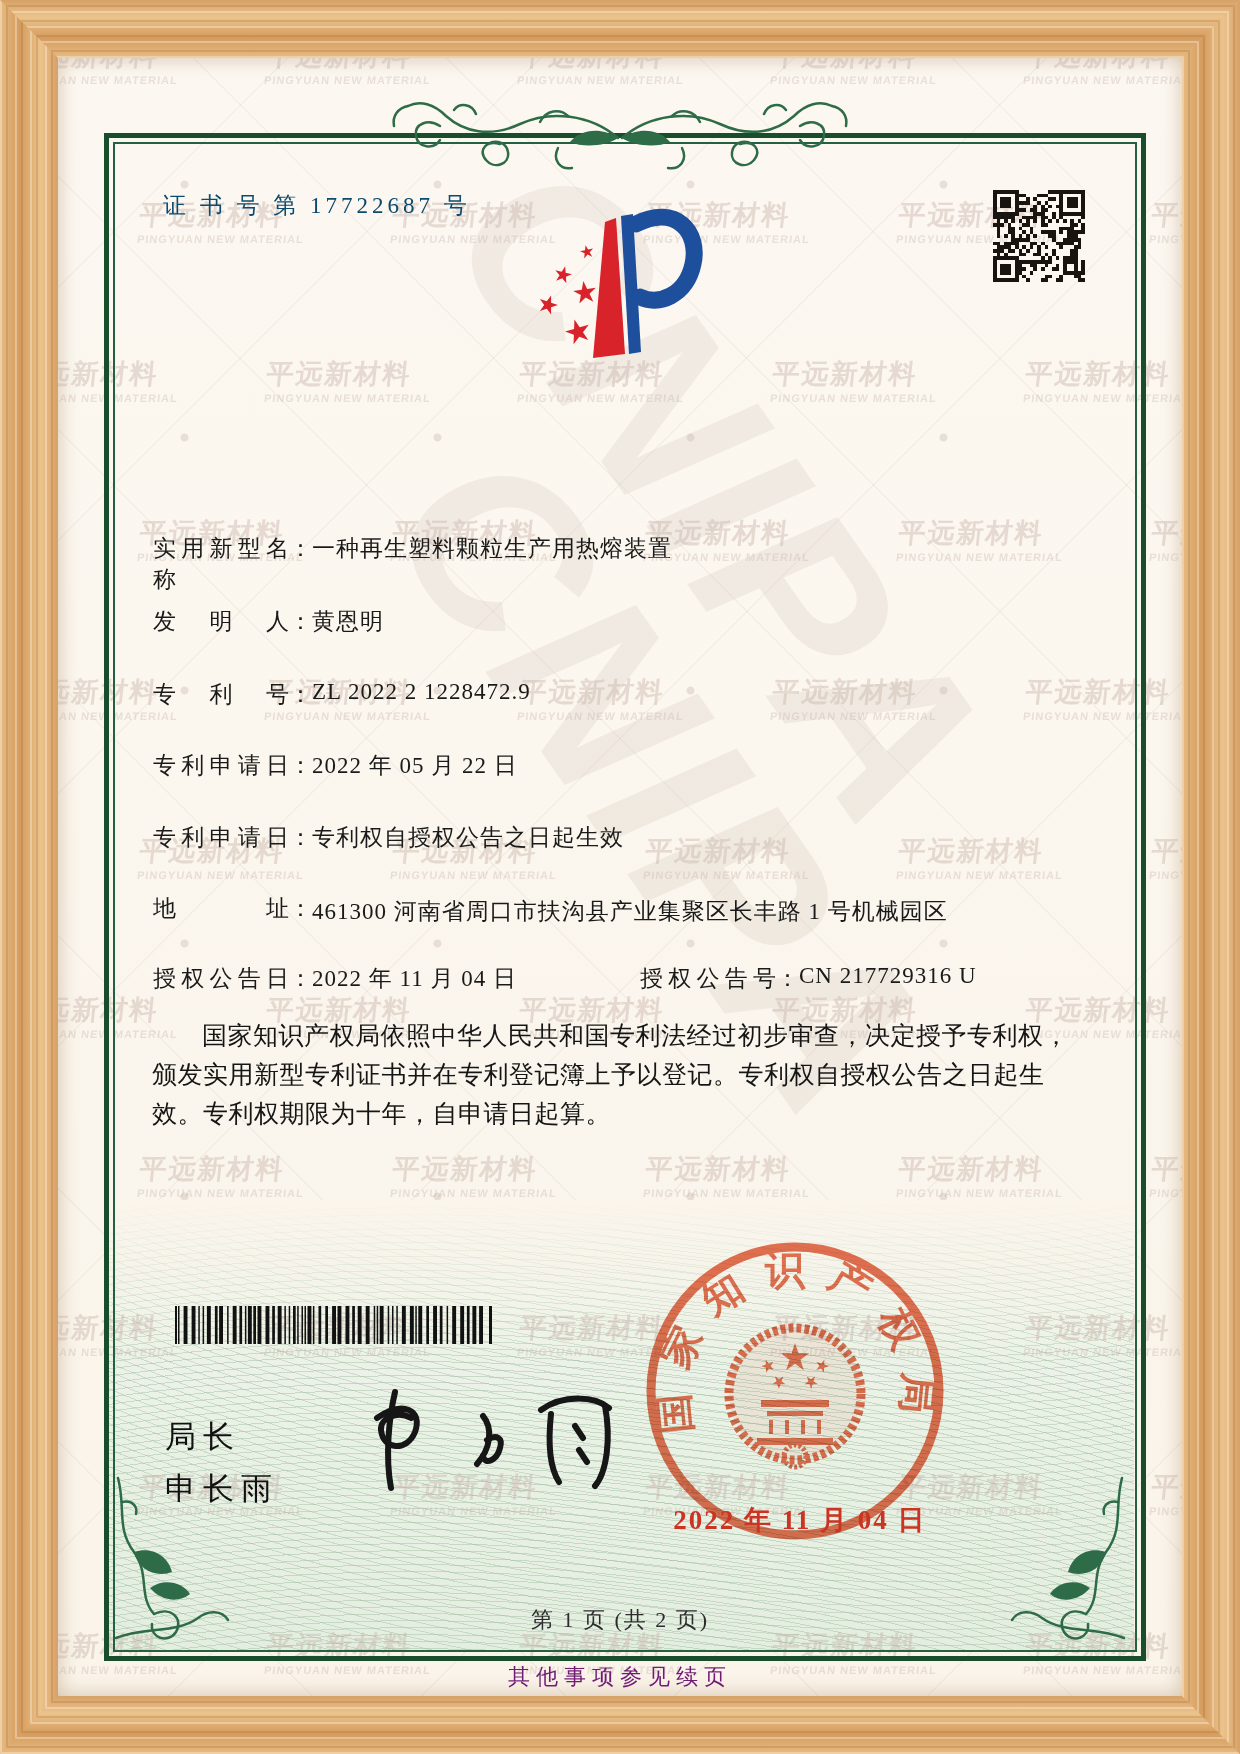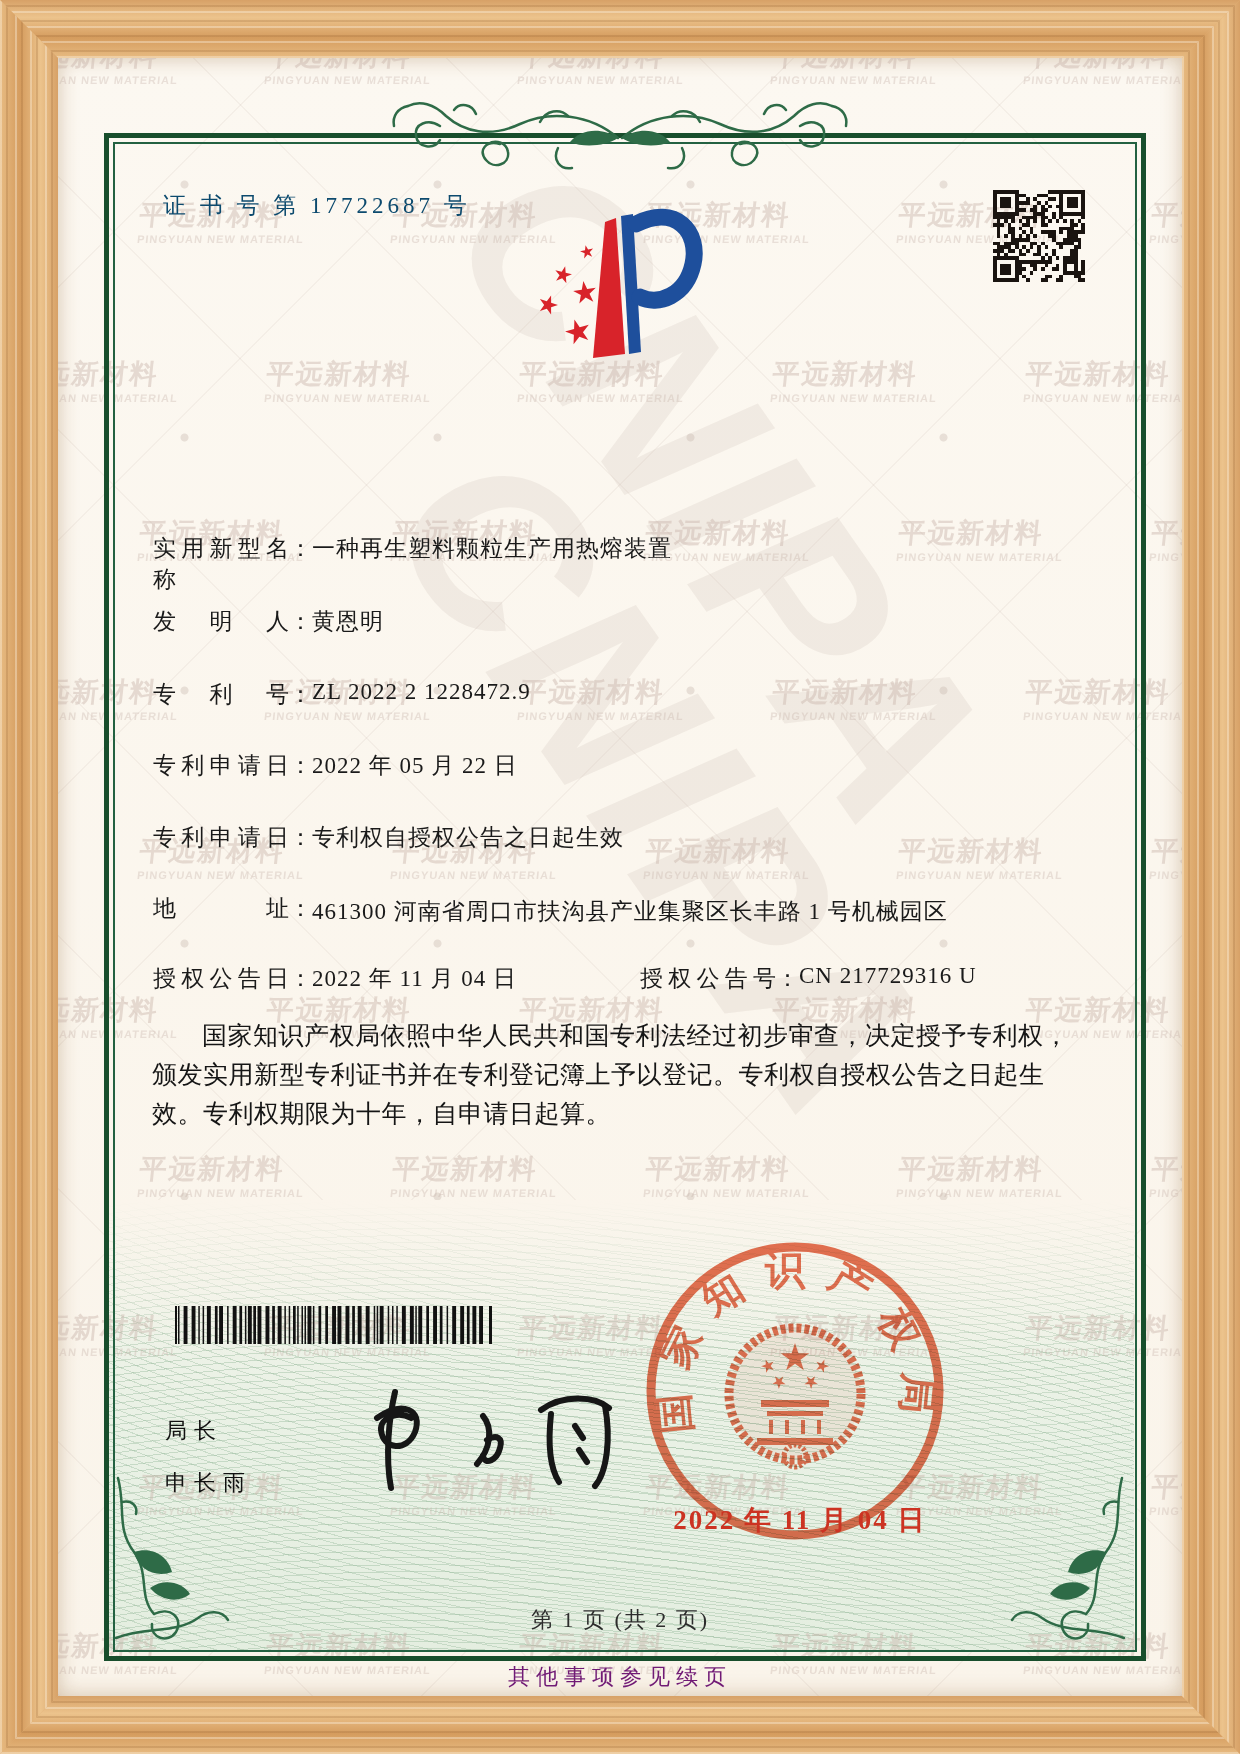--- a/index.html
+++ b/index.html
@@ -59,21 +59,21 @@
   .frow{position:absolute;left:153px;font-size:23px;color:#1a1a1a;}
   .flabel{display:inline-block;width:136px;text-align:justify;text-align-last:justify;vertical-align:top;}
   .fcolon{vertical-align:top;}
   .fvalue{vertical-align:top;letter-spacing:1px;}
   .fvalue.wrap{display:inline-block;width:690px;line-height:37px;}
   .fgroup2{position:absolute;left:487px;top:0;white-space:nowrap;}
   .body-text{position:absolute;left:152px;top:1016px;width:938px;font-size:25px;
       line-height:39px;color:#151515;}
   .body-text p{margin:0;text-indent:2em;letter-spacing:0.5px;}
   .barcode{position:absolute;left:175px;top:1306px;width:318px;height:38px;}
-  .signer{position:absolute;left:165px;font-size:22px;letter-spacing:7px;color:#111;
+  .signer{position:absolute;left:165px;font-size:31px;letter-spacing:7px;color:#111;
       font-family:"Liberation Sans","DejaVu Sans",sans-serif;}
   .signature{position:absolute;left:355px;top:1378px;width:270px;height:120px;}
   .seal{position:absolute;left:642px;top:1238px;width:306px;height:306px;z-index:5;mix-blend-mode:multiply;}
   .seal-date{position:absolute;left:645px;top:1502px;width:310px;text-align:center;z-index:5;
       font-size:27px;letter-spacing:2px;color:#cc3322;font-weight:700;}
   .page-footer{position:absolute;left:0;top:1605px;width:100%;text-align:center;
       font-size:22px;letter-spacing:2px;color:#2c2c2c;}
   .continuation{position:absolute;left:0;top:1662px;width:100%;text-align:center;
       font-size:22px;letter-spacing:6px;color:#701a75;}
 </style>

